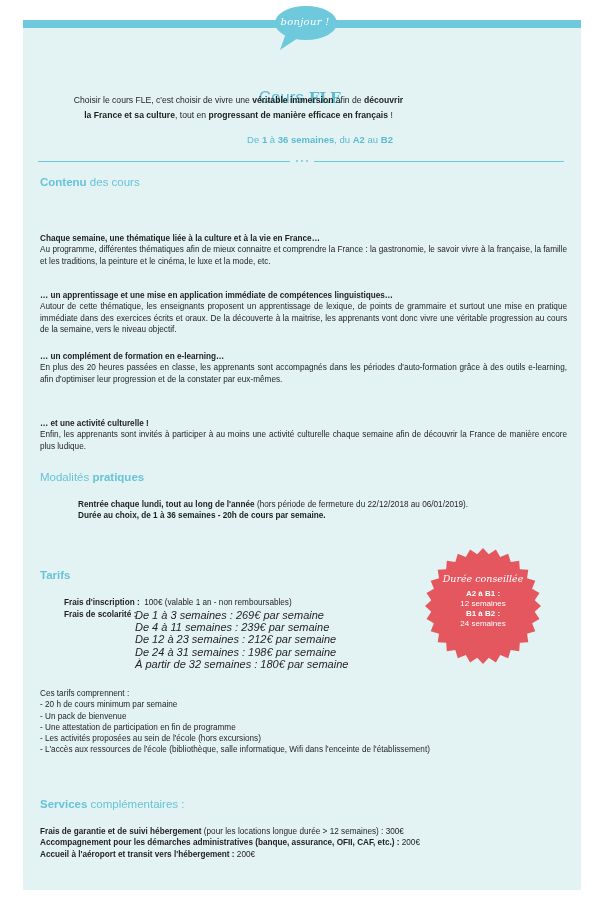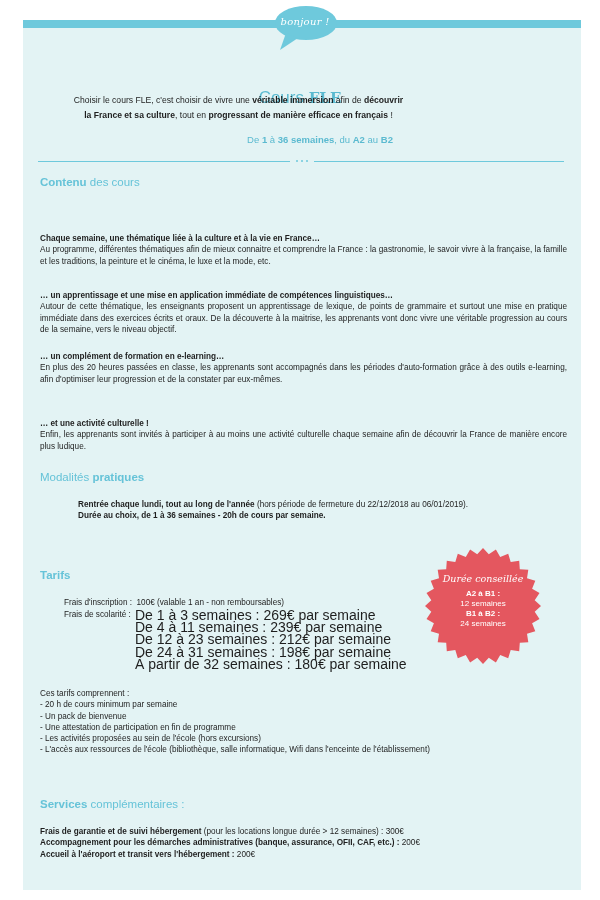--- a/index.html
+++ b/index.html
@@ -26,22 +26,22 @@
   .divider .line { position: absolute; top: 0; height: 1px; background: #6ec9dc; }
   .divider .dots { position: absolute; left: 258px; top: -2px; width: 12px; height: 4px;
                    display: flex; justify-content: space-between; }
   .divider .dot { width: 2px; height: 2px; border-radius: 50%; background: #6ec9dc; margin-top: 1px; }
   .h2 { position: absolute; left: 40px; font-size: 11.5px; color: #66c3d8; }
   .h2 b { font-weight: bold; }
   .block { position: absolute; left: 40px; width: 527px; font-size: 8.2px; line-height: 11.3px;
            text-align: justify; }
   .block .lead { font-weight: bold; margin-top: 29px; }
   .tarif-row { position: absolute; left: 40px; font-size: 8.2px; line-height: 11.5px; }
-  .tarif-row b { font-weight: normal; padding-left: 24px; }
-  .scol-list { position: absolute; left: 135px; font-size: 14px; line-height: 12.2px; }
+  .tarif-row b { font-weight: bold; padding-left: 24px; }
+  .scol-list { position: absolute; left: 135px; font-size: 11px; line-height: 12.2px; font-style: italic; }
   .list { position: absolute; left: 40px; font-size: 8.2px; line-height: 11.3px; }
   .badge { position: absolute; left: 424px; top: 547px; width: 118px; height: 118px; }
   .badge-text { position: absolute; left: 0; width: 118px; text-align: center; color: #ffffff; }
   .badge-title { top: 26px; font-family: "DejaVu Serif", serif; font-style: italic; font-size: 9.5px; }
   .badge-line { font-size: 8px; line-height: 10px; }
   .badge-line b { font-weight: bold; }
 </style>
 </head>
 <body>
 

